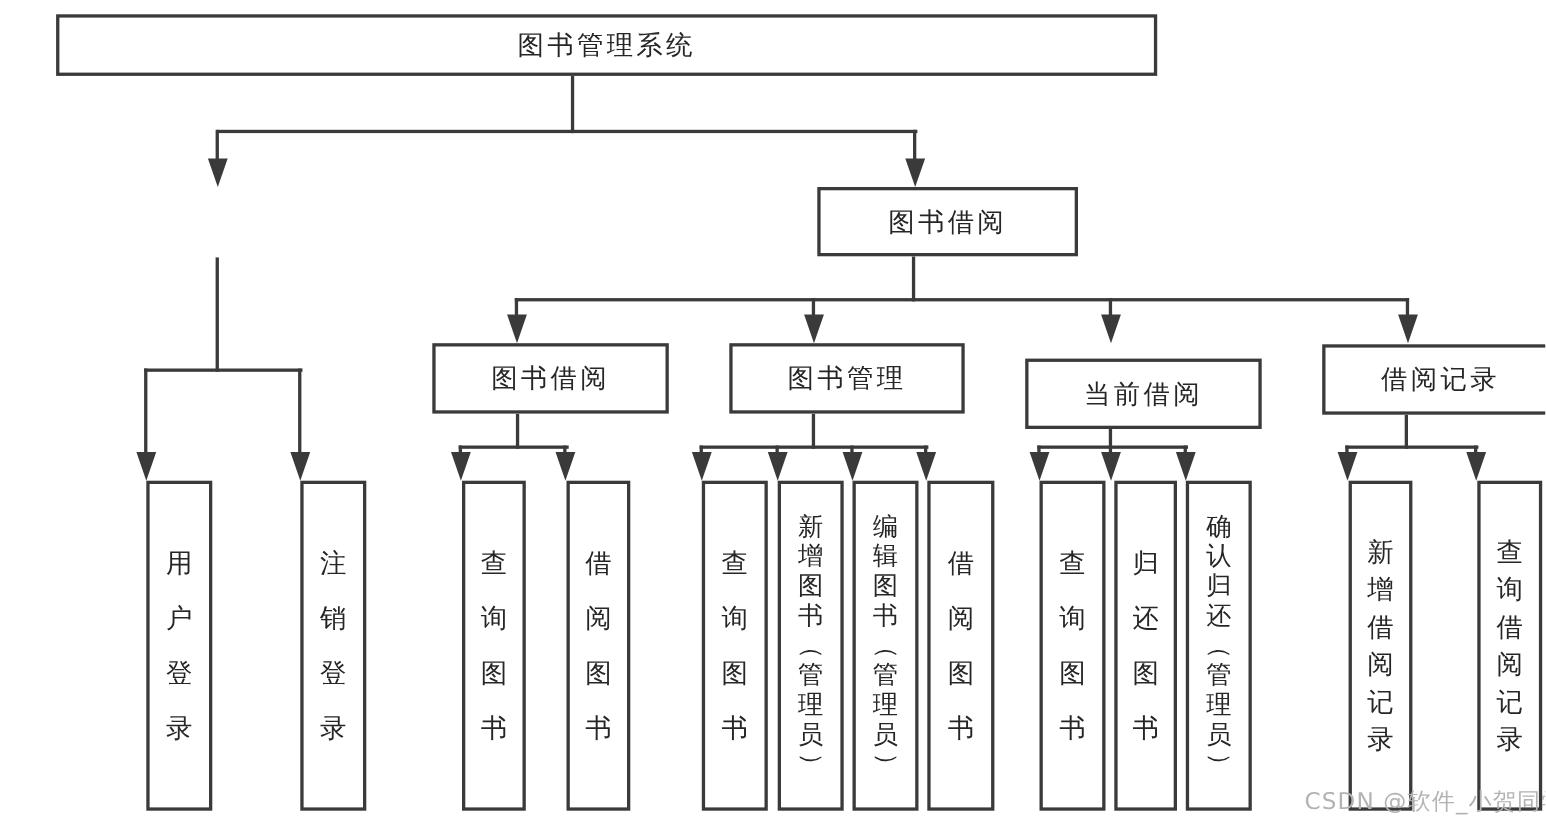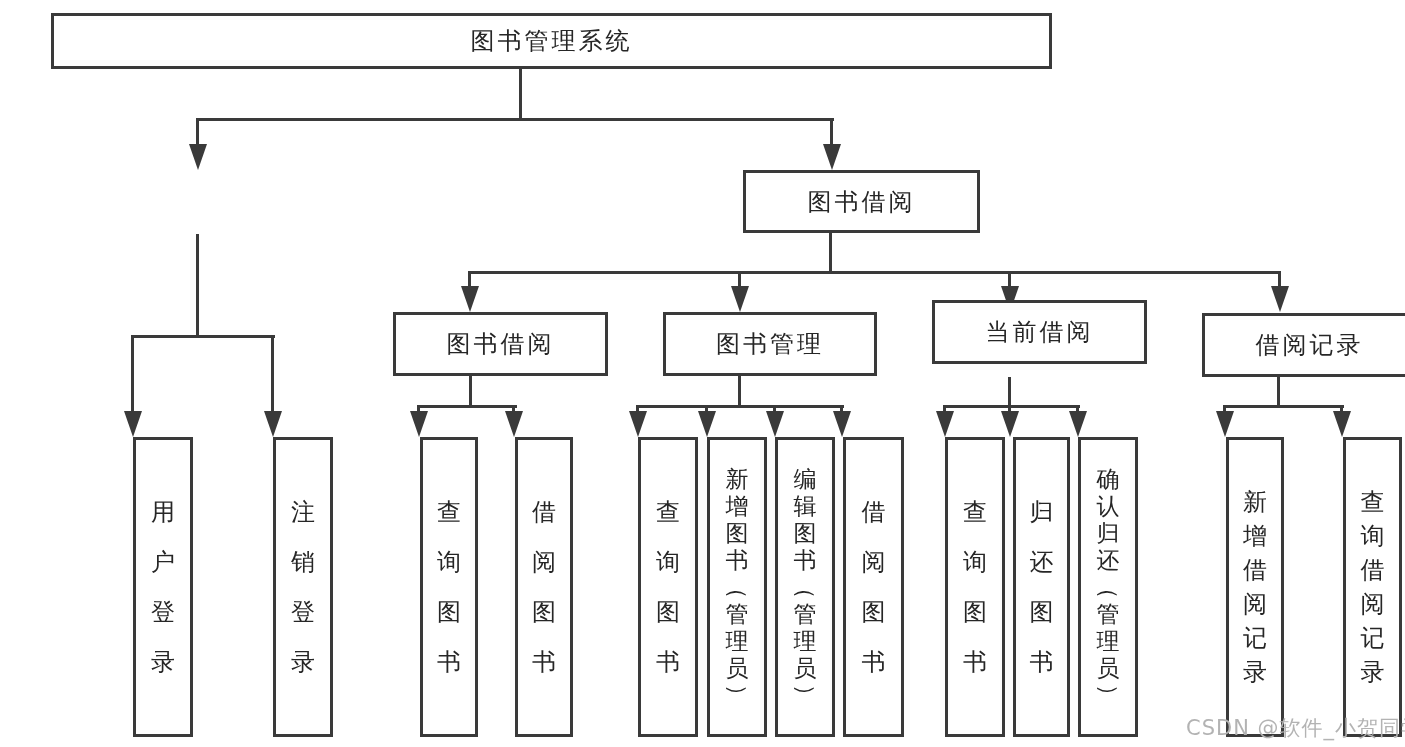--- a/index.html
+++ b/index.html
@@ -26,21 +26,21 @@
   .v{width:3px;}
   .ah{position:absolute;width:0;height:0;
       border-left:9px solid transparent;border-right:9px solid transparent;
       border-top:26px solid var(--line,#3a3a3a);}
   
   #root{left:21px;top:13px;width:1001px;height:56px;}
   #l2-login{left:82px;top:170px;width:233px;height:64px;}
   #l2-mgmt{left:713px;top:170px;width:237px;height:63px;}
   #l3-new{left:363px;top:312px;width:215px;height:64px;}
   #l3-borrow{left:633px;top:312px;width:214px;height:64px;}
-  #l3-current{left:902px;top:300px;width:215px;height:64px;}
+  #l3-current{left:902px;top:326px;width:215px;height:64px;}
   #l3-records{left:1172px;top:313px;width:215px;height:64px;}
   #lf-login{left:103px;top:437px;width:60px;height:300px;}
   #lf-logout{left:243px;top:437px;width:60px;height:300px;}
   #lf-nbq{left:390px;top:437px;width:58px;height:300px;}
   #lf-nbb{left:485px;top:437px;width:58px;height:300px;}
   #lf-bbq{left:608px;top:437px;width:60px;height:300px;}
   #lf-bba{left:677px;top:437px;width:60px;height:300px;}
   #lf-bbe{left:745px;top:437px;width:60px;height:300px;}
   #lf-bbb{left:813px;top:437px;width:61px;height:300px;}
   #lf-cbq{left:915px;top:437px;width:60px;height:300px;}

